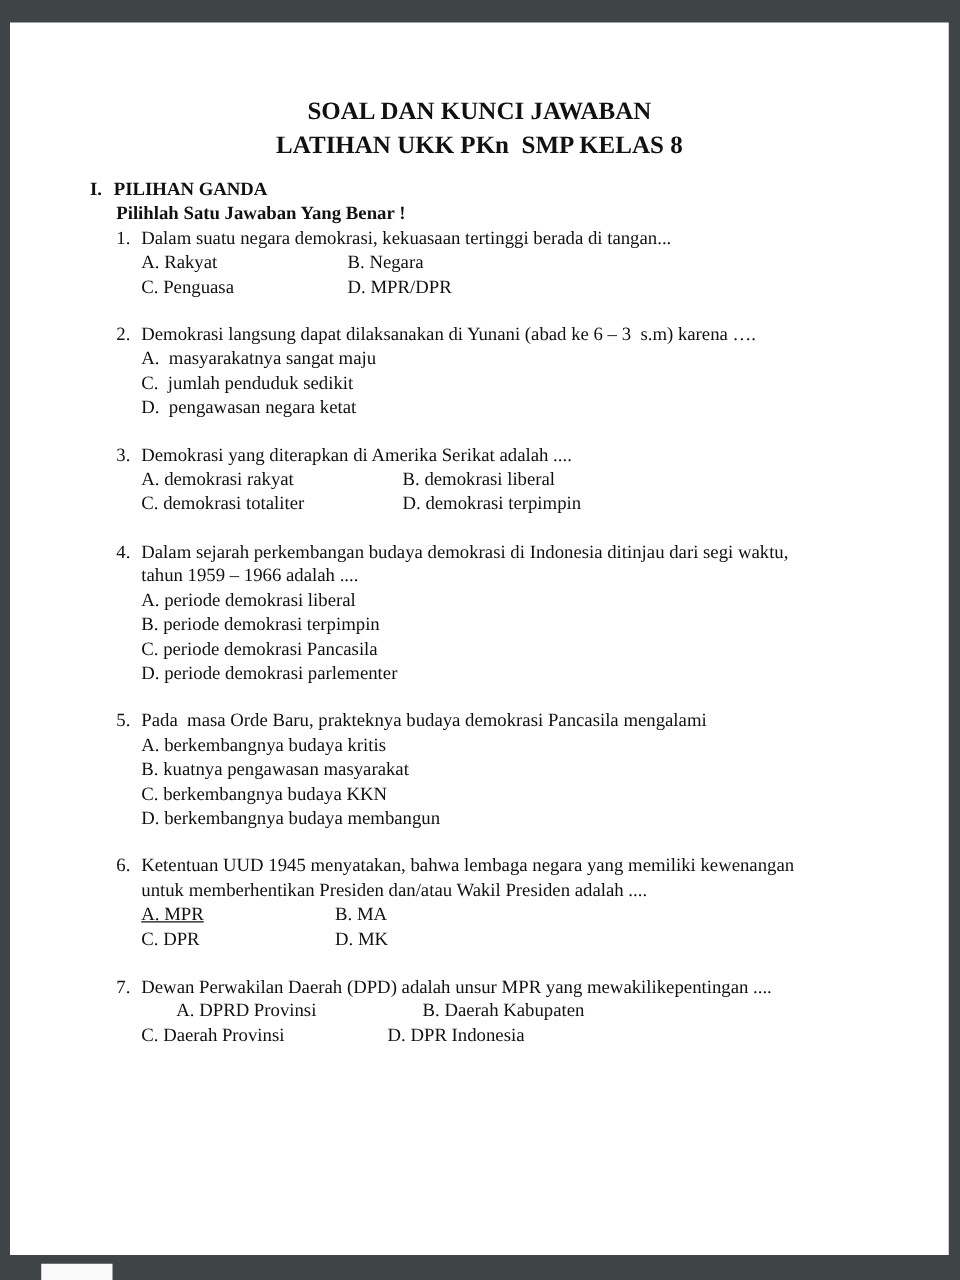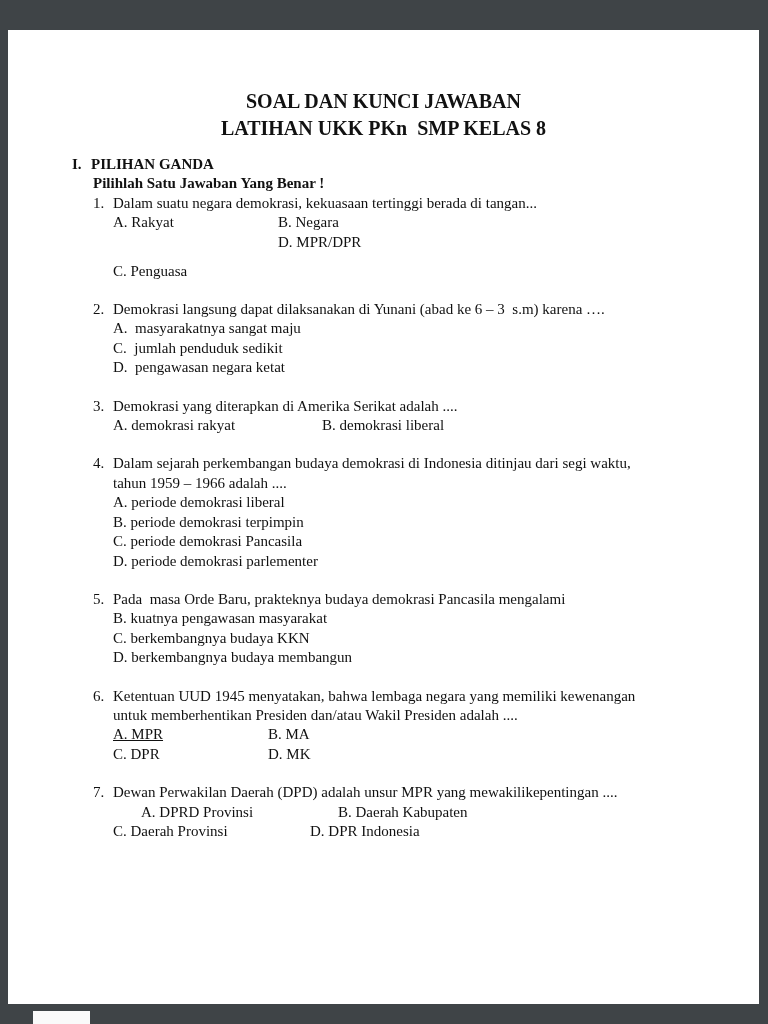--- a/index.html
+++ b/index.html
@@ -9,21 +9,21 @@
   body {
     width: 768px;
     height: 1024px;
     background: #3f4447;
     position: relative;
     overflow: hidden;
     font-family: "Liberation Serif", serif;
   }
   .page {
     position: absolute;
-    top: 30px;
+    top: 18px;
     left: 8px;
     width: 751px;
     bottom: 20px;
     background: #ffffff;
     color: #111111;
   }
   .title-block {
     padding-top: 58px;
     text-align: center;
   }
@@ -98,54 +98,56 @@
       <span>PILIHAN GANDA</span>
     </div>
     <div class="instruction">Pilihlah Satu Jawaban Yang Benar !</div>
 
     <div>
         <div class="question">
           <span class="q-num">1.</span>
           <div class="q-body">
             <div class="q-line">Dalam suatu negara demokrasi, kekuasaan tertinggi berada di tangan...</div>
             <div class="opt-row"><span class="opt-cell" style="width: 165px;">A. Rakyat</span><span class="opt-cell">B. Negara</span></div>
-            <div class="opt-row"><span class="opt-cell" style="width: 165px; margin-top: 29px;">C. Penguasa</span><span class="opt-cell">D. MPR/DPR</span></div>
+            <div class="opt-row"><span class="opt-cell" style="width: 165px;">C. Penguasa</span><span class="opt-cell">D. MPR/DPR</span></div>
           </div>
         </div>
         <div class="question">
           <span class="q-num">2.</span>
           <div class="q-body">
             <div class="q-line">Demokrasi langsung dapat dilaksanakan di Yunani (abad ke 6 – 3  s.m) karena ….</div>
             <div class="opt-row"><span class="opt-cell">A.  masyarakatnya sangat maju</span></div>
             <div class="opt-row"><span class="opt-cell">C.  jumlah penduduk sedikit</span></div>
             <div class="opt-row"><span class="opt-cell">D.  pengawasan negara ketat</span></div>
           </div>
         </div>
         <div class="question">
           <span class="q-num">3.</span>
           <div class="q-body">
             <div class="q-line">Demokrasi yang diterapkan di Amerika Serikat adalah ....</div>
             <div class="opt-row"><span class="opt-cell" style="width: 209px;">A. demokrasi rakyat</span><span class="opt-cell">B. demokrasi liberal</span></div>
+            <div class="opt-row"><span class="opt-cell" style="width: 209px;">C. demokrasi totaliter</span><span class="opt-cell">D. demokrasi terpimpin</span></div>
           </div>
         </div>
         <div class="question">
           <span class="q-num">4.</span>
           <div class="q-body">
             <div class="q-line">Dalam sejarah perkembangan budaya demokrasi di Indonesia ditinjau dari segi waktu,</div>
             <div class="q-line">tahun 1959 – 1966 adalah ....</div>
             <div class="opt-row"><span class="opt-cell">A. periode demokrasi liberal</span></div>
             <div class="opt-row"><span class="opt-cell">B. periode demokrasi terpimpin</span></div>
             <div class="opt-row"><span class="opt-cell">C. periode demokrasi Pancasila</span></div>
             <div class="opt-row"><span class="opt-cell">D. periode demokrasi parlementer</span></div>
           </div>
         </div>
         <div class="question">
           <span class="q-num">5.</span>
           <div class="q-body">
             <div class="q-line">Pada  masa Orde Baru, prakteknya budaya demokrasi Pancasila mengalami</div>
+            <div class="opt-row"><span class="opt-cell">A. berkembangnya budaya kritis</span></div>
             <div class="opt-row"><span class="opt-cell">B. kuatnya pengawasan masyarakat</span></div>
             <div class="opt-row"><span class="opt-cell">C. berkembangnya budaya KKN</span></div>
             <div class="opt-row"><span class="opt-cell">D. berkembangnya budaya membangun</span></div>
           </div>
         </div>
         <div class="question">
           <span class="q-num">6.</span>
           <div class="q-body">
             <div class="q-line">Ketentuan UUD 1945 menyatakan, bahwa lembaga negara yang memiliki kewenangan</div>
             <div class="q-line">untuk memberhentikan Presiden dan/atau Wakil Presiden adalah ....</div>

